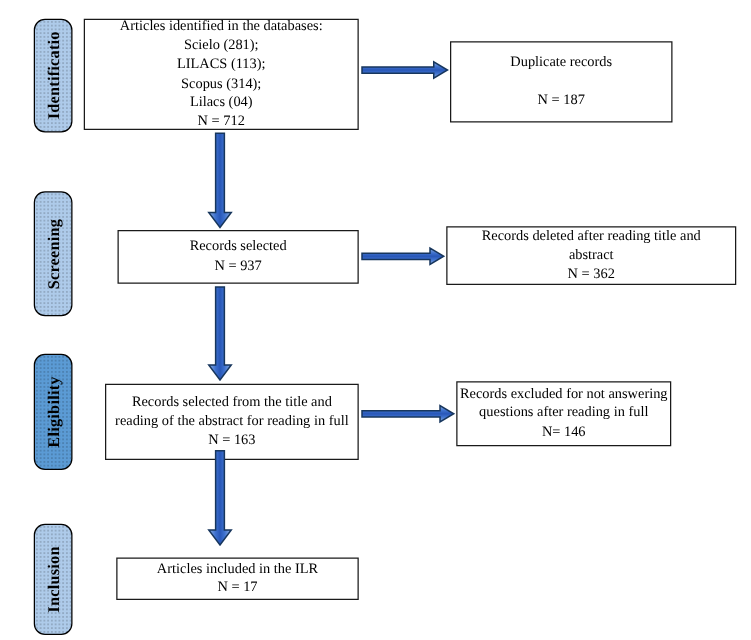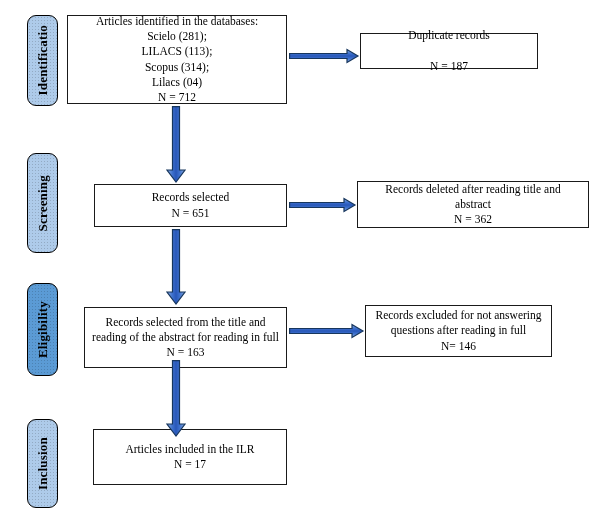--- a/index.html
+++ b/index.html
@@ -91,34 +91,34 @@
     <span>Inclusion</span>
   </div>
 
   <div class="box" style="left:67px;top:15px;width:220px;height:89px">Articles identified in the databases:
 Scielo (281);
 LILACS (113);
 Scopus (314);
 Lilacs (04)
 N = 712</div>
   <div class="box" style="left:94px;top:184px;width:193px;height:43px">Records selected
-N = 651</div>
+N = 937</div>
   <div class="box" style="left:84px;top:307px;width:203px;height:61px">Records selected from the title and
 reading of the abstract for reading in full
 N = 163</div>
-  <div class="box" style="left:93px;top:429px;width:194px;height:56px">Articles included in the ILR
+  <div class="box" style="left:93px;top:446px;width:194px;height:34px">Articles included in the ILR
 N = 17</div>
 
-  <div class="box" style="left:360px;top:33px;width:178px;height:36px">Duplicate records
+  <div class="box" style="left:360px;top:33px;width:178px;height:65px">Duplicate records
 
 N = 187</div>
   <div class="box" style="left:357px;top:181px;width:232px;height:47px">Records deleted after reading title and
 abstract
 N = 362</div>
-  <div class="box" style="left:365px;top:305px;width:187px;height:52px">Records excluded for not answering
+  <div class="box" style="left:365px;top:305px;width:172px;height:52px">Records excluded for not answering
 questions after reading in full
 N= 146</div>
 
   <svg class="arrow" style="left:165px;top:106px" width="22" height="77">
     <polygon points="7.5,0.6 14.5,0.6 14.5,64 20,64 11,76 2,64 7.5,64" fill="url(#agradV)" stroke="#17365d" stroke-width="1.2"></polygon>
   </svg>
   <svg class="arrow" style="left:165px;top:229px" width="22" height="76">
     <polygon points="7.5,0.6 14.5,0.6 14.5,63 20,63 11,75 2,63 7.5,63" fill="url(#agradV)" stroke="#17365d" stroke-width="1.2"></polygon>
   </svg>
   <svg class="arrow" style="left:165px;top:360px" width="22" height="77">

